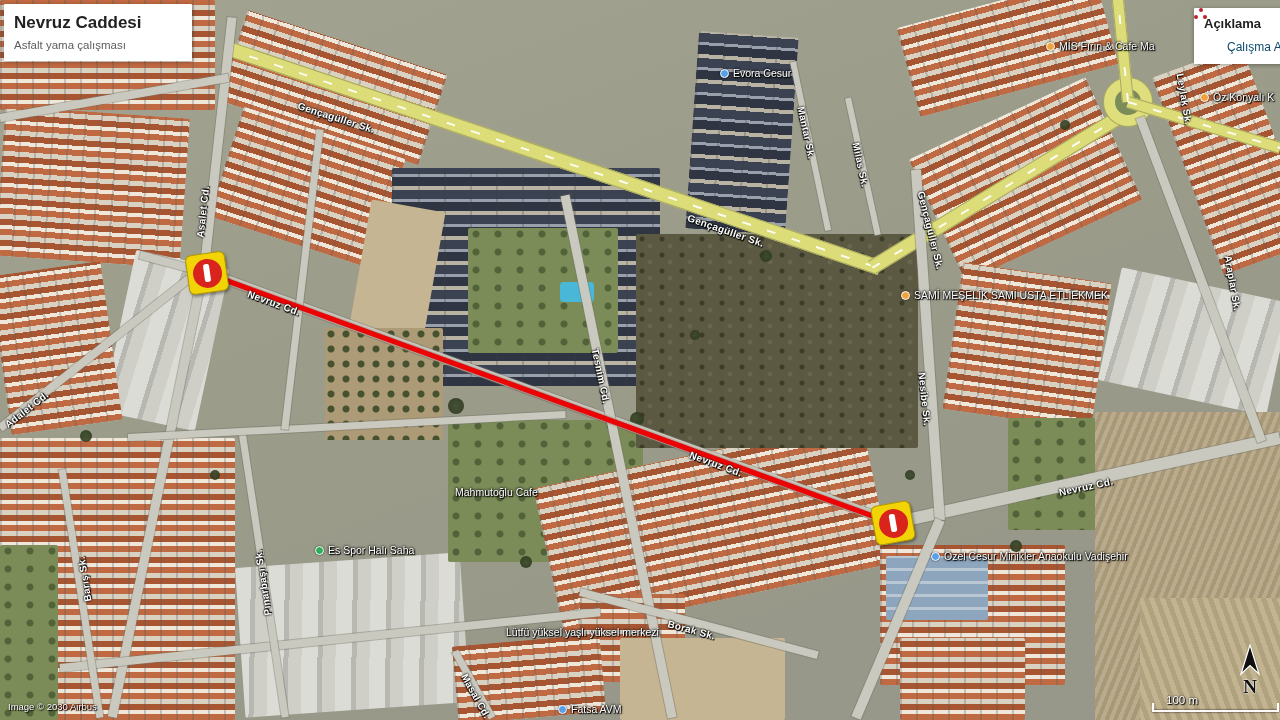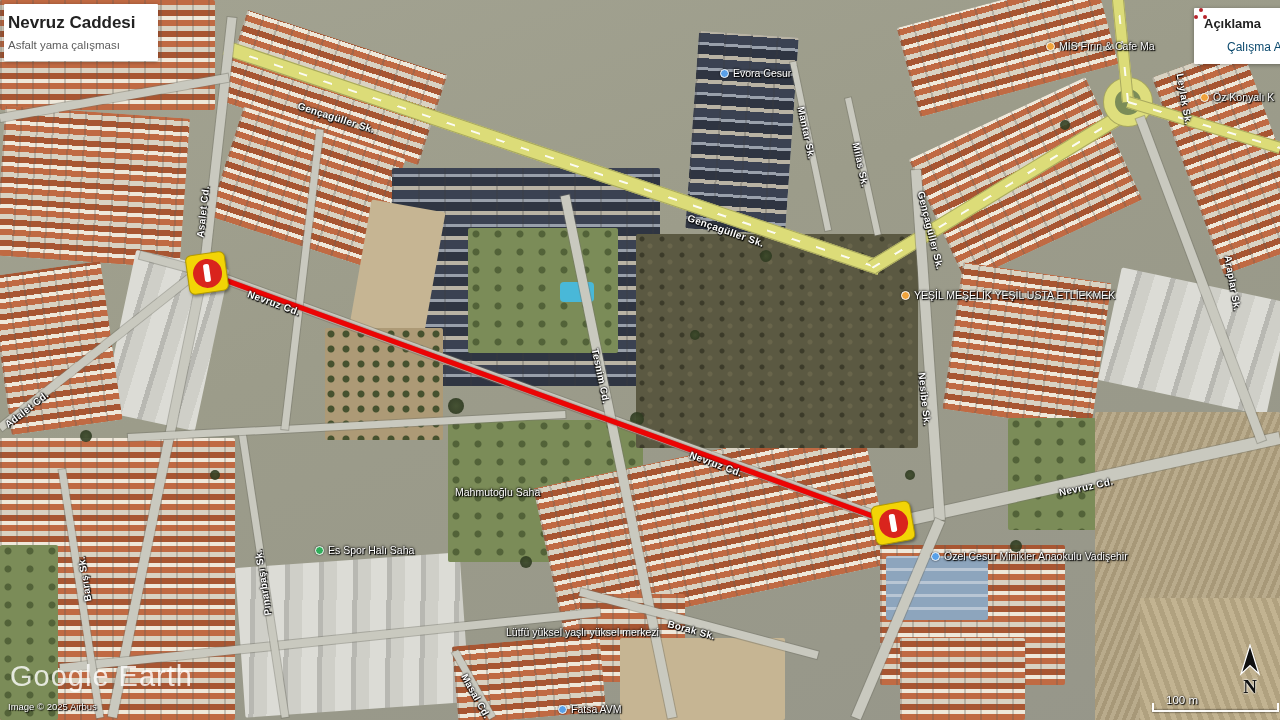--- a/index.html
+++ b/index.html
@@ -52,21 +52,21 @@
   .poi{display:flex;align-items:center;gap:4px;color:#fff;font-size:10.5px;white-space:nowrap;z-index:6;
        text-shadow:0 0 2px #000,0 0 3px #000,1px 1px 1px #000;}
   .poi .dot{position:static;width:9px;height:9px;border-radius:50%;border:1.5px solid #fff;
        box-shadow:0 0 2px rgba(0,0,0,.7);display:none;}
   .poi.dot-orange .dot{display:block;background:#f0a33c;}
   .poi.dot-blue .dot{display:block;background:#59a0e8;}
   .poi.dot-green .dot{display:block;background:#2fae5a;}
 
   
   .panel{background:#fff;box-shadow:0 1px 4px rgba(0,0,0,.35);z-index:10;border-radius:1px;}
-  .info{left:4px;top:4px;width:154px;padding:9px 4px 10px;}
+  .info{left:4px;top:4px;width:188px;padding:9px 10px 10px;}
   .info .t{position:static;display:block;font-size:17px;font-weight:bold;color:#222;}
   .info .s{position:static;display:block;font-size:11.5px;color:#5c5c5c;margin-top:6px;}
   .legend{left:1194px;top:8px;width:118px;padding:8px 10px 10px;}
   .legend .t{position:static;display:block;font-size:13px;font-weight:bold;color:#222;}
   .legend .row{position:static;display:flex;align-items:center;gap:9px;margin-top:9px;}
   .legend .sym{position:static;width:14px;height:12px;flex:0 0 14px;}
   .legend .sym i{position:absolute;width:4px;height:4px;border-radius:50%;background:#b8232a;}
   .legend .sym i:nth-child(1){left:5px;top:0;}
   .legend .sym i:nth-child(2){left:0;top:7px;}
   .legend .sym i:nth-child(3){left:9px;top:7px;}
@@ -197,33 +197,33 @@
   <div class="poi dot-orange" style="left: 1046px; top: 40px; --rot: 0deg;">
       <span class="dot"></span>
       <span style="position:static">MİS Fırın &amp; Cafe Ma</span>
     </div>
     <div class="poi dot-orange" style="left: 1200px; top: 91px; --rot: 0deg;">
       <span class="dot"></span>
       <span style="position:static">Öz Konyalı K</span>
     </div>
     <div class="poi dot-orange" style="left: 901px; top: 289px; --rot: 0deg;">
       <span class="dot"></span>
-      <span style="position:static">YEŞİL MEŞELİK YEŞİL USTA ETLİEKMEK</span>
+      <span style="position:static">SAMİ MEŞELİK SAMİ USTA ETLİEKMEK</span>
     </div>
     <div class="poi dot-blue" style="left: 931px; top: 550px; --rot: 0deg;">
       <span class="dot"></span>
       <span style="position:static">Özel Cesur Minikler Anaokulu Vadişehir</span>
     </div>
     <div class="poi dot-green" style="left: 315px; top: 544px; --rot: 0deg;">
       <span class="dot"></span>
       <span style="position:static">Es Spor Halı Saha</span>
     </div>
     <div class="poi" style="left: 455px; top: 486px; --rot: 0deg;">
 
-      <span style="position:static">Mahmutoğlu Saha</span>
+      <span style="position:static">Mahmutoğlu Cafe</span>
     </div>
     <div class="poi dot-blue" style="left: 720px; top: 67px; --rot: 0deg;">
       <span class="dot"></span>
       <span style="position:static">Evora Cesur</span>
     </div>
     <div class="poi" style="left: 506px; top: 626px; --rot: 0deg;">
 
       <span style="position:static">Lütfü yüksel yaşlı yüksel merkezi</span>
     </div>
     <div class="poi dot-blue" style="left: 558px; top: 703px; --rot: 0deg;">
@@ -241,22 +241,21 @@
     <div class="row">
       <span class="sym">
           <i></i>
           <i></i>
           <i></i>
         </span>
       <span class="lbl">Çalışma Alanı</span>
     </div>
   </div>
 
-  <div class="wm">Google Earth</div>
-  <div class="cr">Image © 2025 Airbus</div>
+  <div class="cr">Image © 2030 Airbus</div>
 
   <div class="scalelbl">100 m</div>
   <div class="scaleline"></div>
 
   <div class="compass">
     <svg width="28" height="34" viewBox="0 0 28 34">
       <path d="M14 1 L23 30 L14 21.5 L5 30 Z" fill="#101010" stroke="#ffffff" stroke-width="1.2"></path>
     </svg>
     <span class="n">N</span>
   </div>

